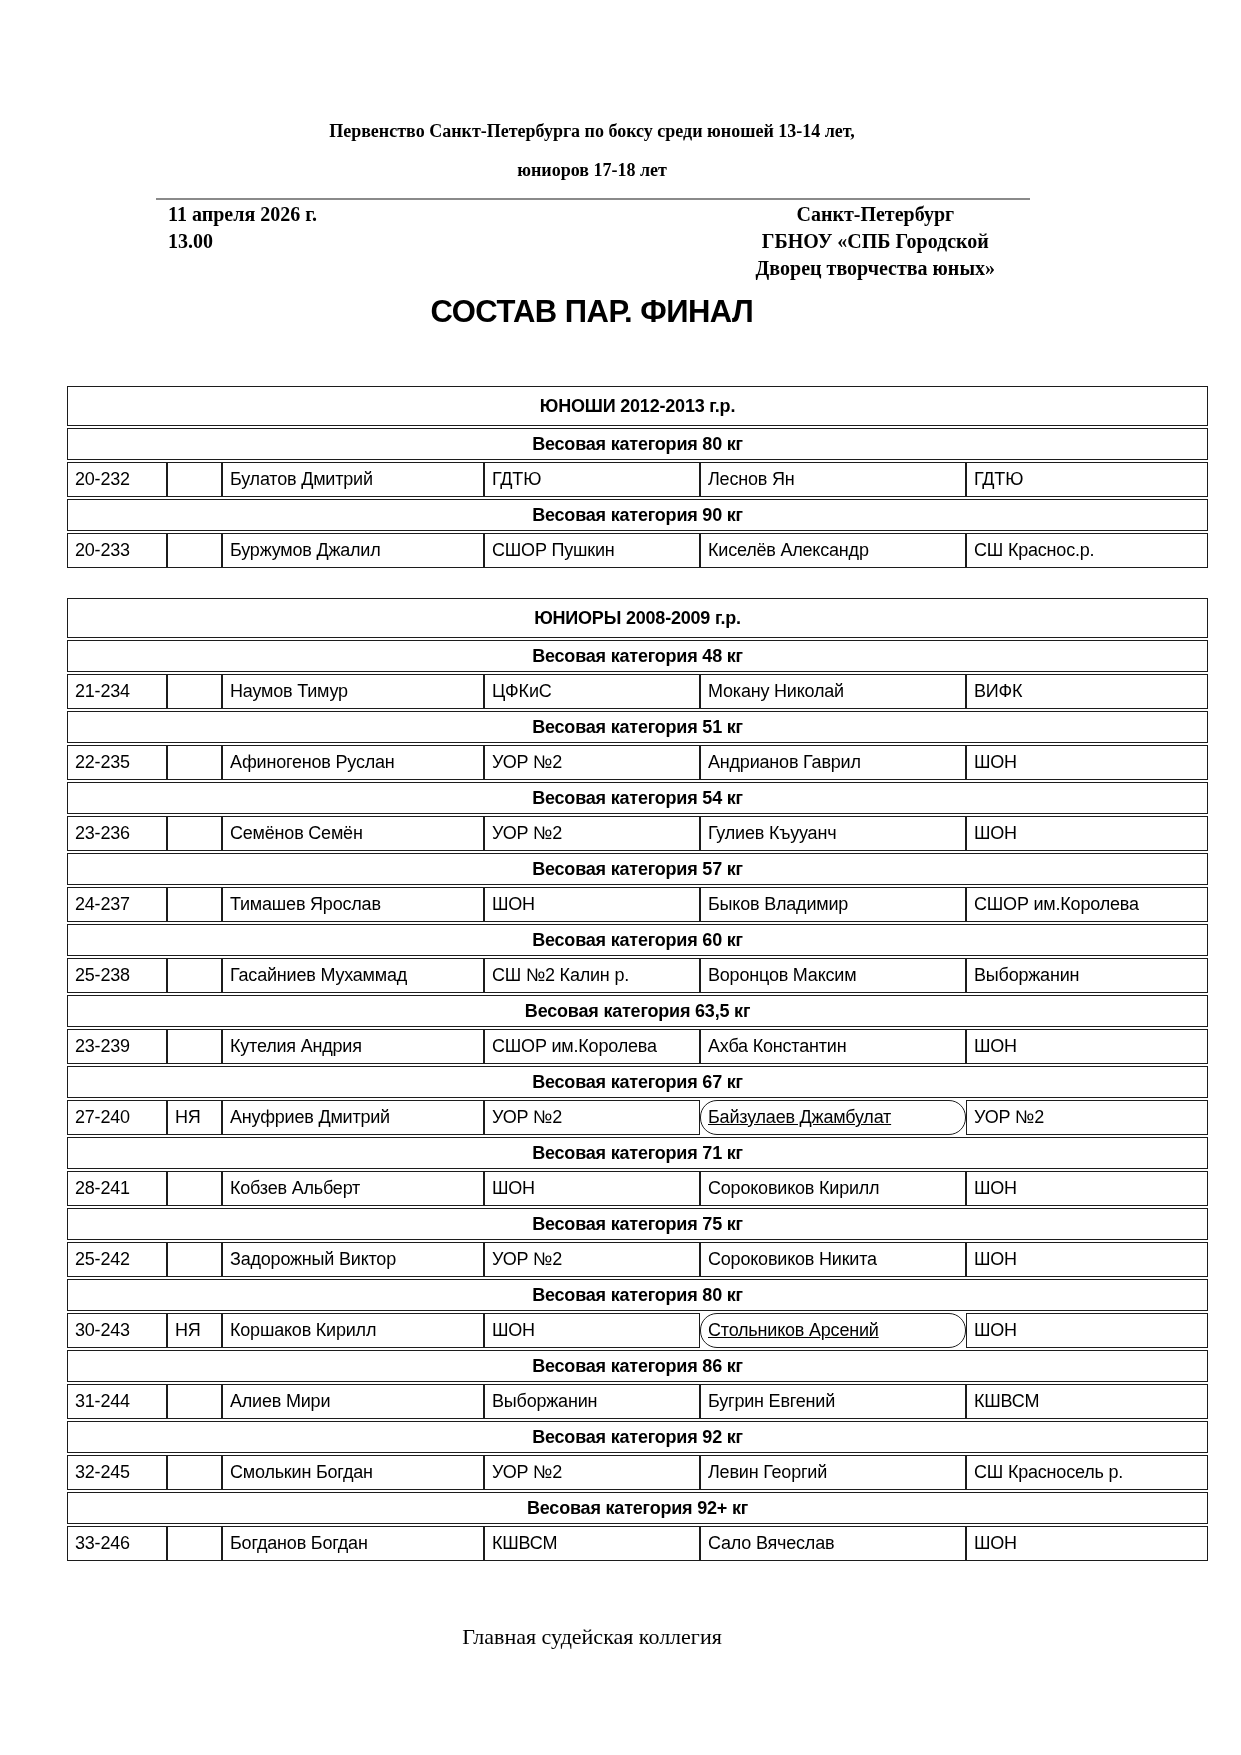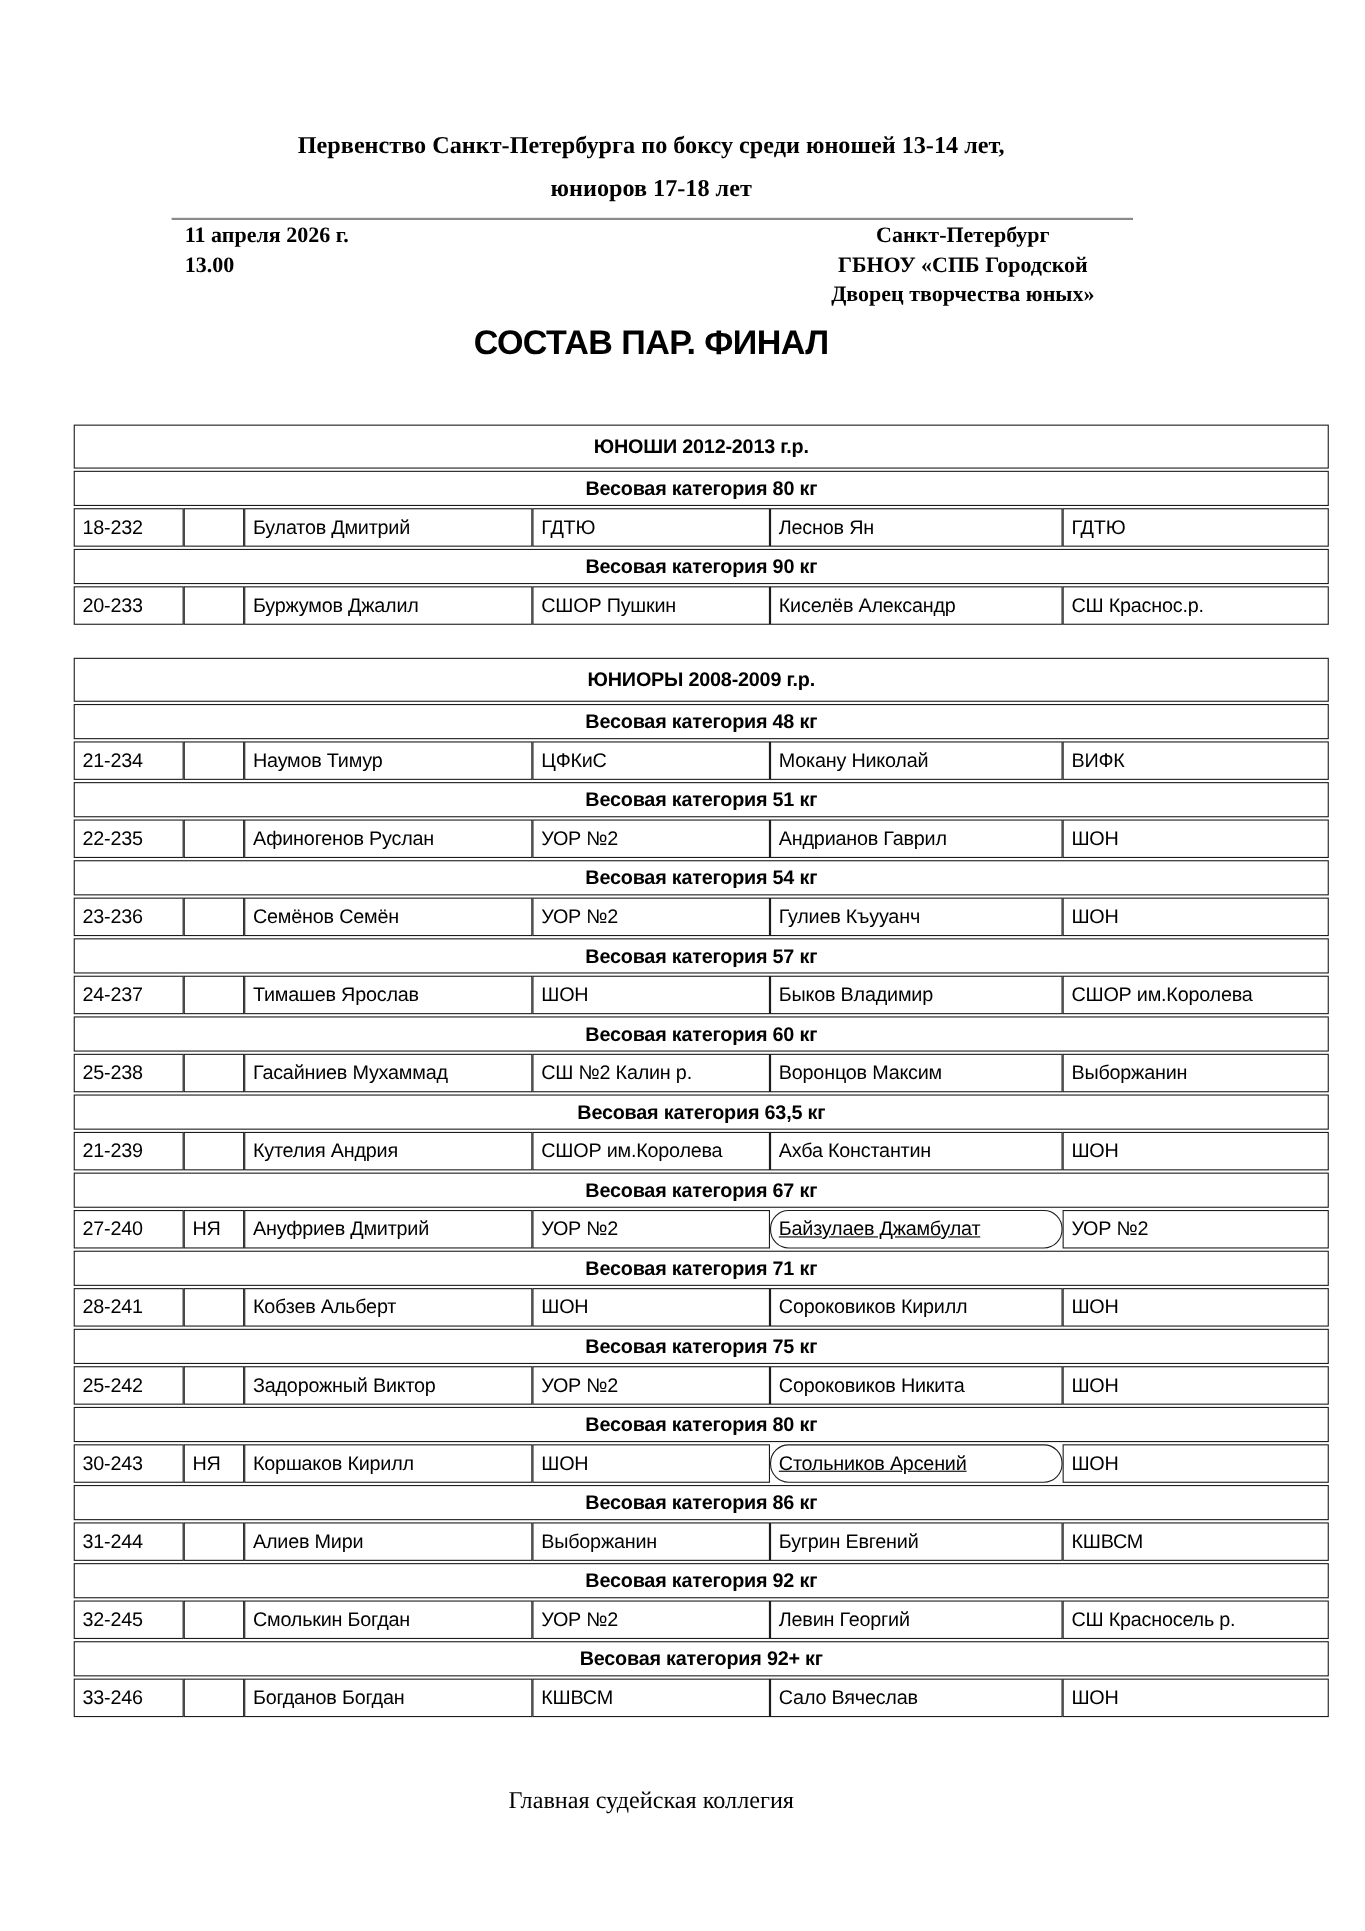--- a/index.html
+++ b/index.html
@@ -10,21 +10,21 @@
   }
   .page { position:relative; width:1241px; height:1755px; overflow:hidden; background:#fff; }
 
   
   .title-block {
     padding-top:112px;
     width:1184px;
     text-align:center;
     font-family:"Liberation Serif", serif;
     font-weight:bold;
-    font-size:22px;
+    font-size:18px;
     line-height:39px;
   }
   .rule {
     width:874px;
     margin:8px 0 0 156px;
     border-top:2px solid #8a8a8a;
     height:0;
   }
   .info-row {
     display:flex;
@@ -132,21 +132,21 @@
         <col style="width:242px">
     </colgroup>
     <tbody>
         <tr>
       <td class="section" colspan="6">ЮНОШИ 2012-2013 г.р.</td>
     </tr>
     <tr>
       <td class="cat" colspan="6">Весовая категория 80 кг</td>
     </tr>
     <tr class="bout">
-      <td>18-232</td>
+      <td>20-232</td>
       <td></td>
       <td>Булатов Дмитрий</td>
       <td>ГДТЮ</td>
       <td>Леснов Ян</td>
       <td>ГДТЮ</td>
     </tr>
     <tr>
       <td class="cat" colspan="6">Весовая категория 90 кг</td>
     </tr>
     <tr class="bout">
@@ -232,21 +232,21 @@
       <td>Гасайниев Мухаммад</td>
       <td>СШ №2 Калин р.</td>
       <td>Воронцов Максим</td>
       <td>Выборжанин</td>
     </tr>
 
     <tr>
       <td class="cat" colspan="6">Весовая категория 63,5 кг</td>
     </tr>
     <tr class="bout">
-      <td>21-239</td>
+      <td>23-239</td>
       <td></td>
       <td>Кутелия Андрия</td>
       <td>СШОР им.Королева</td>
       <td>Ахба Константин</td>
       <td>ШОН</td>
     </tr>
 
     <tr>
       <td class="cat" colspan="6">Весовая категория 67 кг</td>
     </tr>

